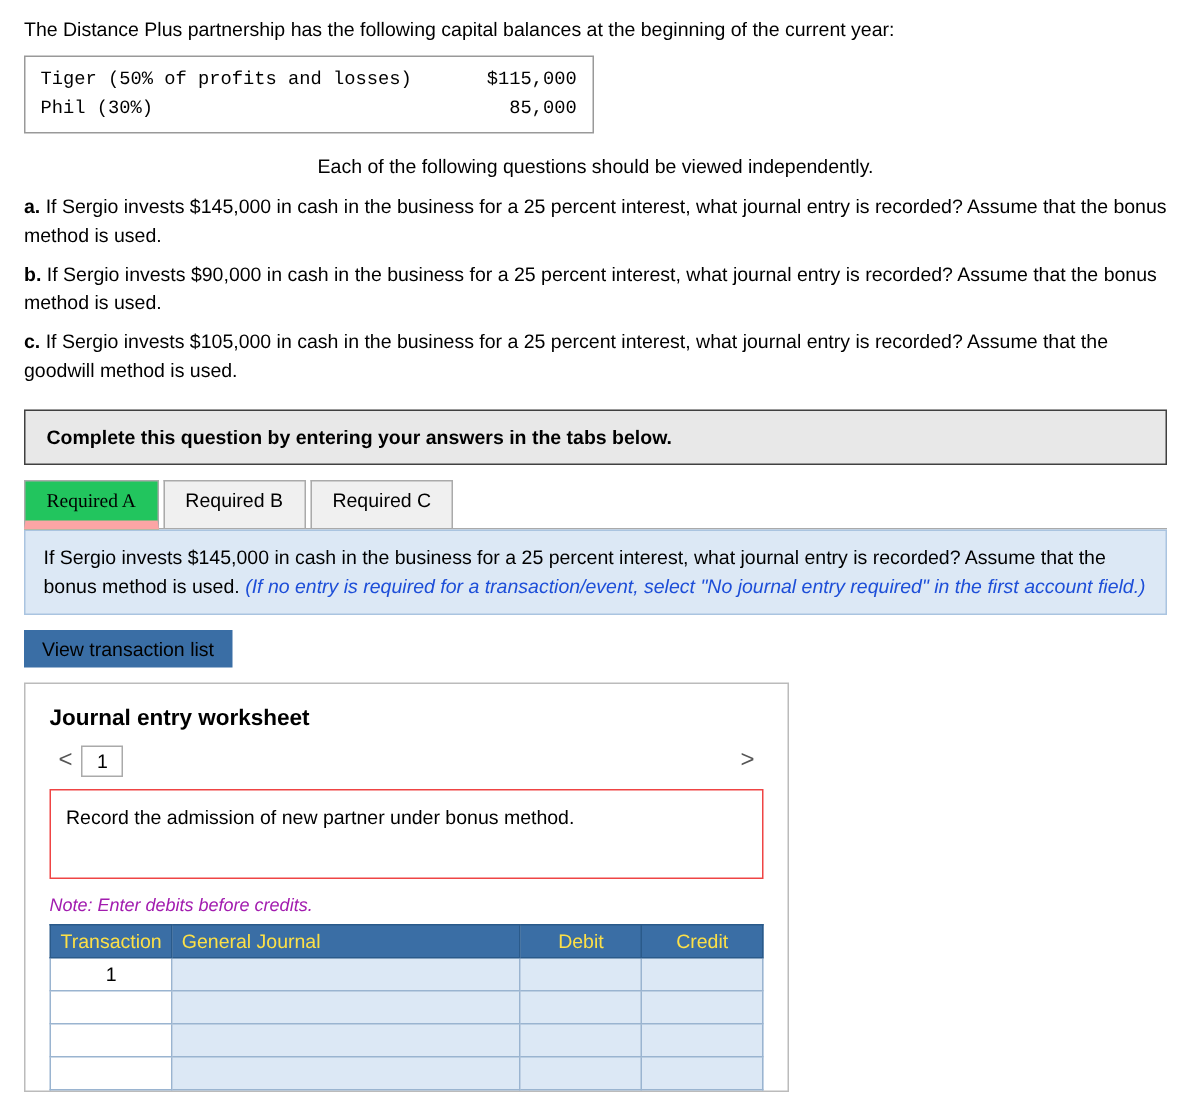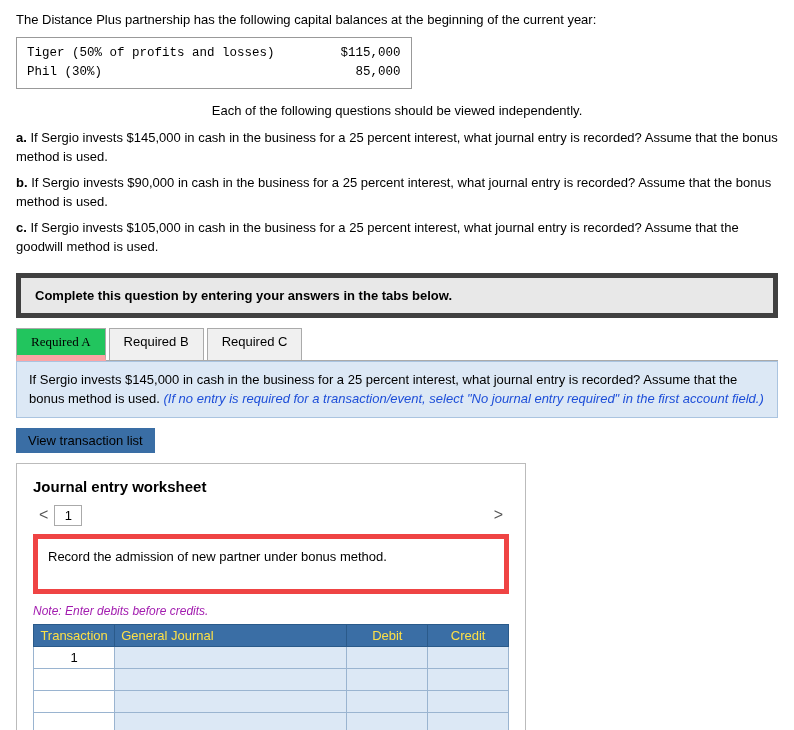--- a/index.html
+++ b/index.html
@@ -22,28 +22,28 @@
       display: inline-block;
       min-width: 260px;
     }
     .capital-table .row {
       display: flex;
       justify-content: space-between;
       font-family: 'Courier New', monospace;
       font-size: 12.5px;
       line-height: 1.5;
     }
-    .capital-table .row .name { margin-right: 46px; }
+    .capital-table .row .name { margin-right: 30px; }
     .capital-table .row .amount { text-align: right; min-width: 80px; }
     .questions-intro { margin-bottom: 10px; font-size: 13px; text-align: center; }
     .question { margin-bottom: 6px; font-size: 13px; line-height: 1.5; }
     .question span.label { font-weight: bold; }
     .complete-box {
       background: #e8e8e8;
-      border: 5px solid #404040;
+      border: 1px solid #404040;
       padding: 10px 14px;
       margin: 16px 0 10px 0;
       font-size: 13px;
       font-weight: bold;
     }
     .tabs-bar {
       display: flex;
       border-bottom: 1px solid #aaa;
       margin-bottom: 0;
     }
@@ -110,21 +110,21 @@
       border: 1px solid #aaa;
       width: 28px;
       text-align: center;
       padding: 2px 4px;
       font-size: 13px;
     }
     .nav-right {
       margin-left: auto;
     }
     .description-box {
-      border: 5px solid #ef4444;
+      border: 1px solid #ef4444;
       padding: 10px;
       min-height: 60px;
       font-size: 13px;
       margin-bottom: 10px;
       background: #fff;
     }
     .note-text {
       font-size: 12px;
       color: #a21caf;
       margin-bottom: 6px;

